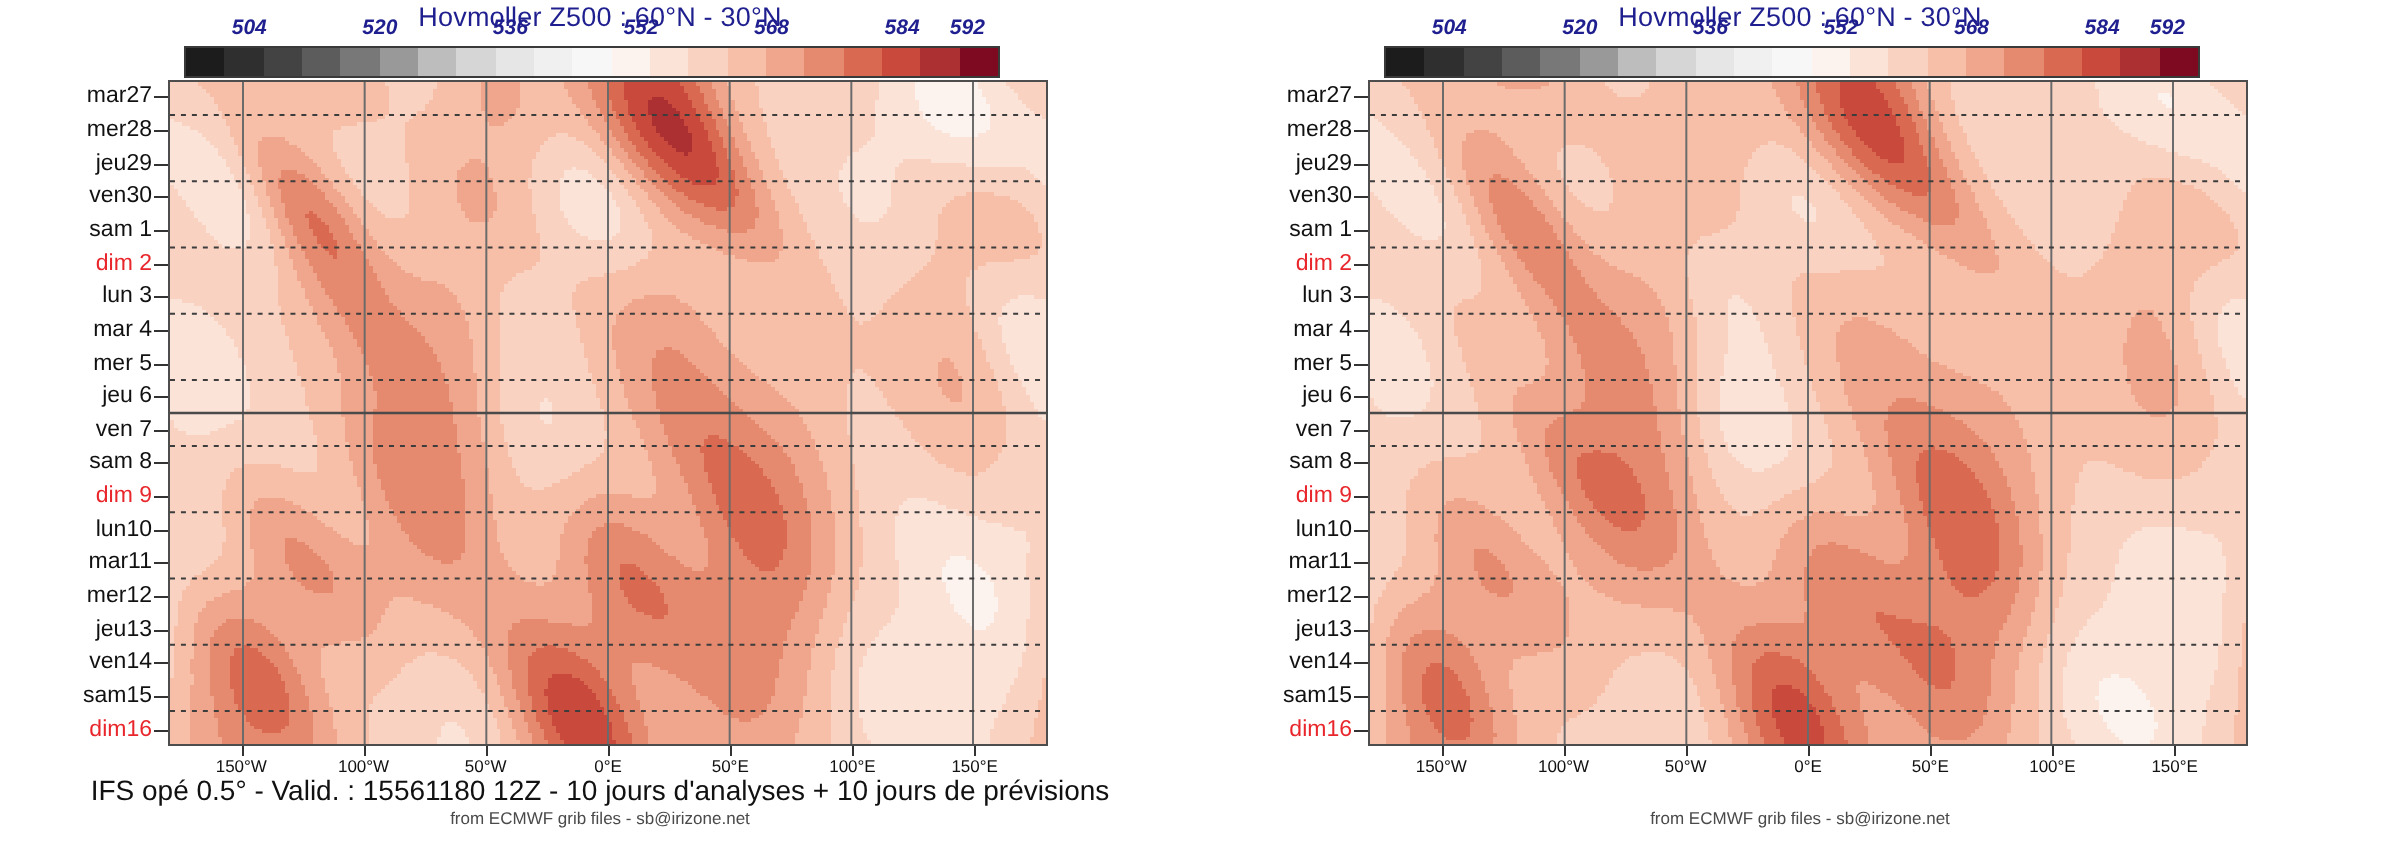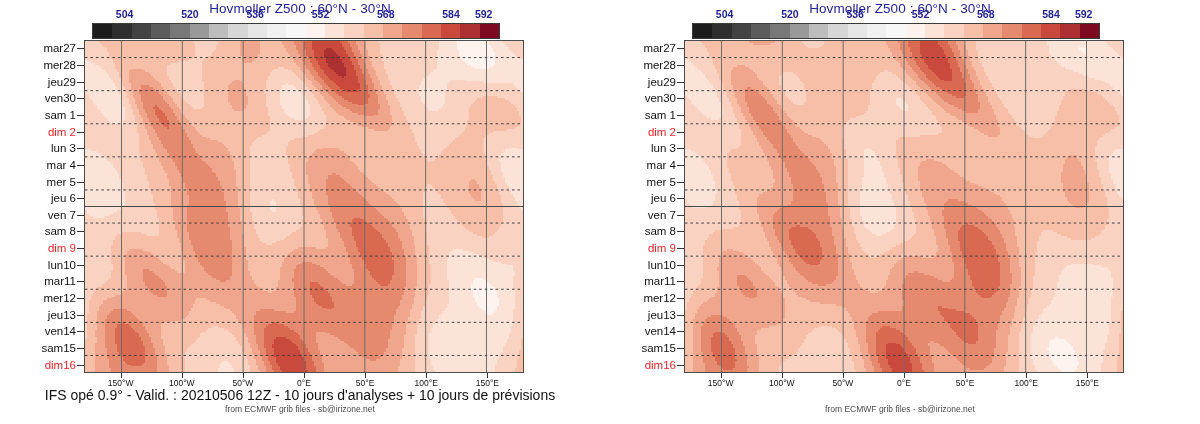--- a/index.html
+++ b/index.html
@@ -16,21 +16,21 @@
   
   .chart-title{
     position:absolute;top:1px;left:0;width:600px;text-align:center;
     font-size:13.5px;color:#1f1f8f;letter-spacing:.1px;white-space:nowrap;
   }
 
   
   .cbar-wrap{position:absolute;left:92px;top:23px;width:408px;height:16px;}
   .cbar{position:absolute;inset:0;display:flex;border:1px solid #3a3a3a;box-sizing:border-box;}
   .cbar .swatch{flex:1 1 0;height:100%;}
-  .cbar-ticks{position:absolute;left:92px;top:8px;width:408px;height:14px;}
+  .cbar-ticks{position:absolute;left:92px;top:8px;width:408px;height:14px;font-style:italic;}
   .cbar-ticks .tk{
     position:absolute;top:0;transform:translateX(-50%);
     font-size:10.5px;color:#1f1f8f;font-weight:bold;white-space:nowrap;
   }
 
   
   .plot{
     position:absolute;left:84px;top:40px;width:440px;height:333px;
     box-sizing:border-box;border:1.2px solid #4d4d4d;overflow:hidden;background:#fff;
   }
@@ -186,21 +186,21 @@
         <div class="xtick" style="left: 158.889px;"></div>
         <div class="xlab" style="left: 220px;">0°E</div>
         <div class="xtick" style="left: 220px;"></div>
         <div class="xlab" style="left: 281.111px;">50°E</div>
         <div class="xtick" style="left: 281.111px;"></div>
         <div class="xlab" style="left: 342.222px;">100°E</div>
         <div class="xtick" style="left: 342.222px;"></div>
         <div class="xlab" style="left: 403.333px;">150°E</div>
         <div class="xtick" style="left: 403.333px;"></div>
       </div>
-    <div class="caption">IFS opé 0.9° - Valid. : 20210506 12Z - 10 jours d'analyses + 10 jours de prévisions</div>
+    <div class="caption">IFS opé 0.5° - Valid. : 15561180 12Z - 10 jours d'analyses + 10 jours de prévisions</div>
     <div class="credit">from ECMWF grib files - sb@irizone.net</div>
   </div>
 
   <div class="panel right">
     <div class="chart-title">Hovmoller Z500 : 60°N - 30°N</div>
     <div class="cbar-ticks">
         <div class="tk" style="left: 32.64px;">504</div>
         <div class="tk" style="left: 97.92px;">520</div>
         <div class="tk" style="left: 163.2px;">536</div>
         <div class="tk" style="left: 228.48px;">552</div>

